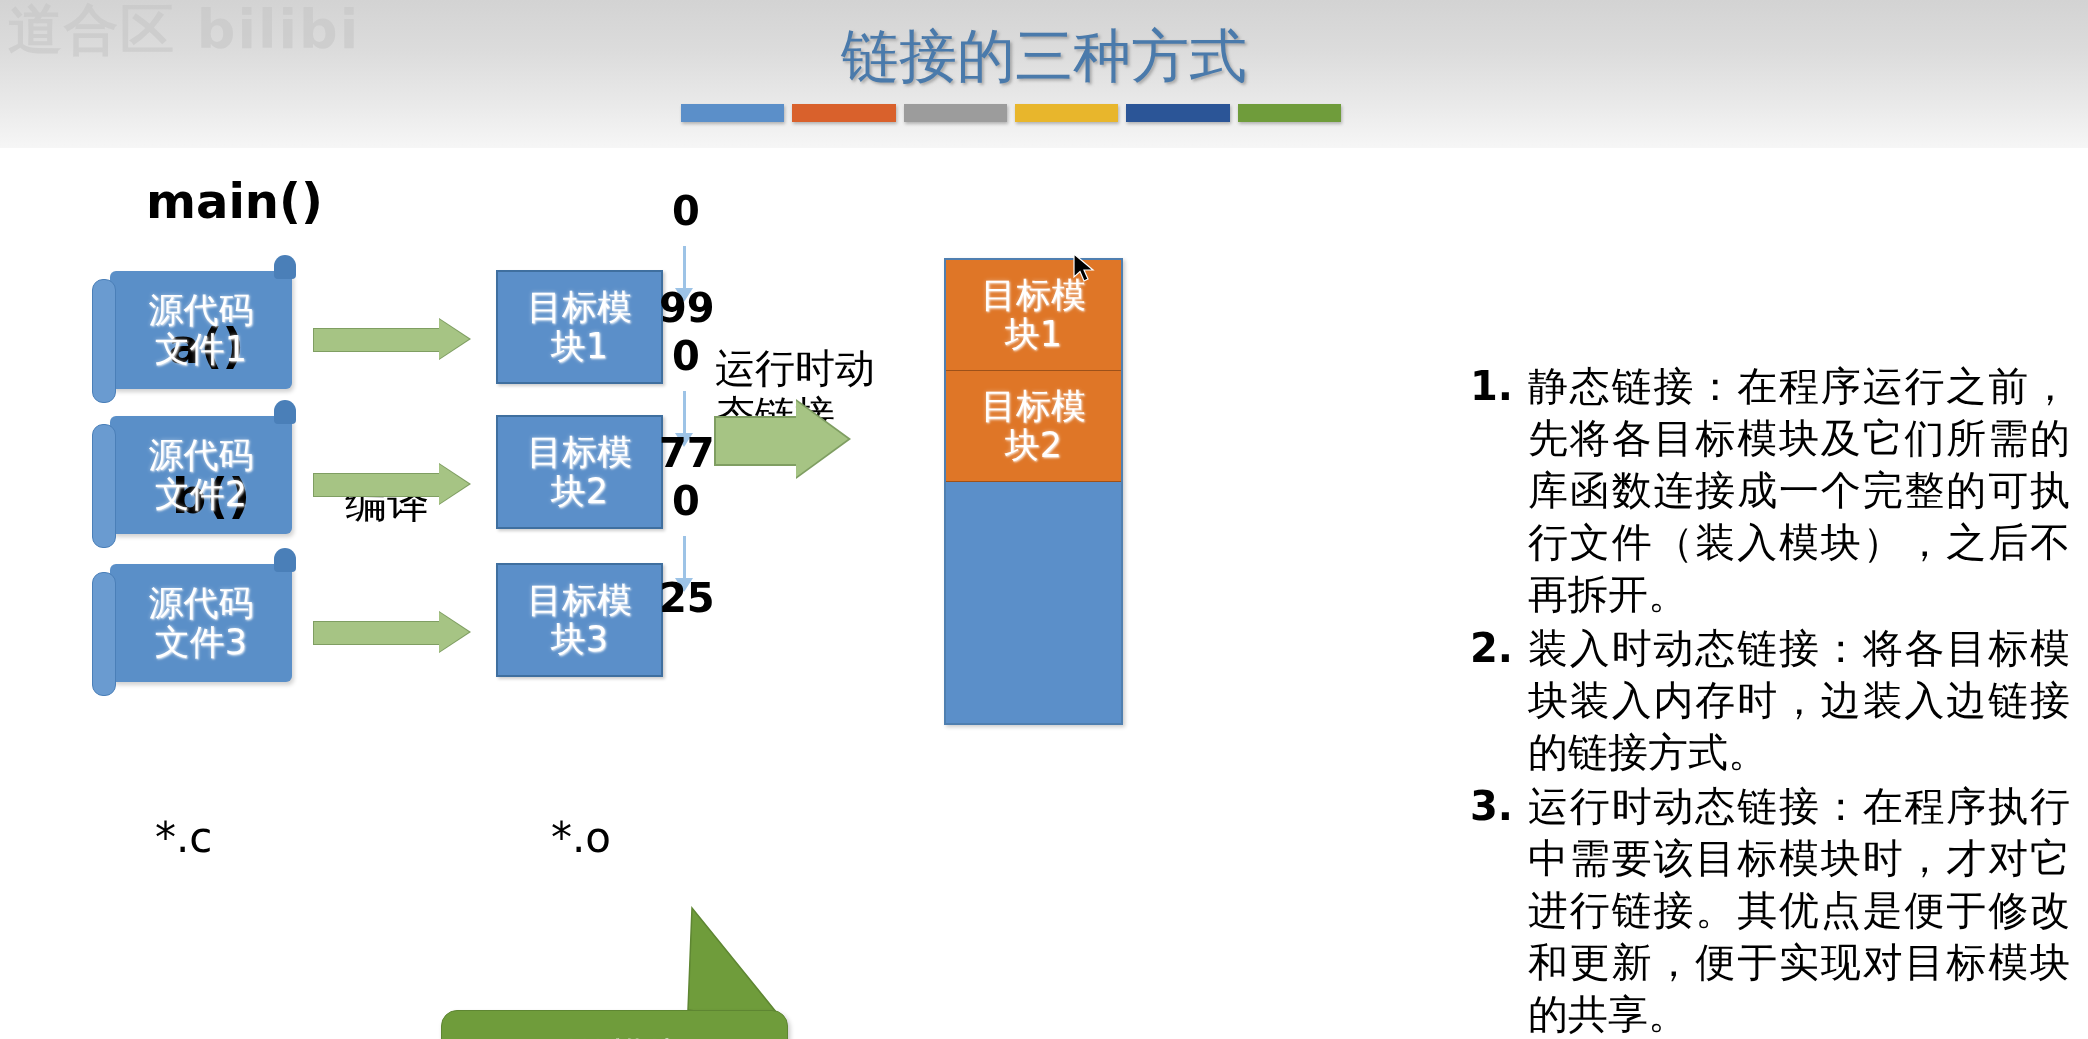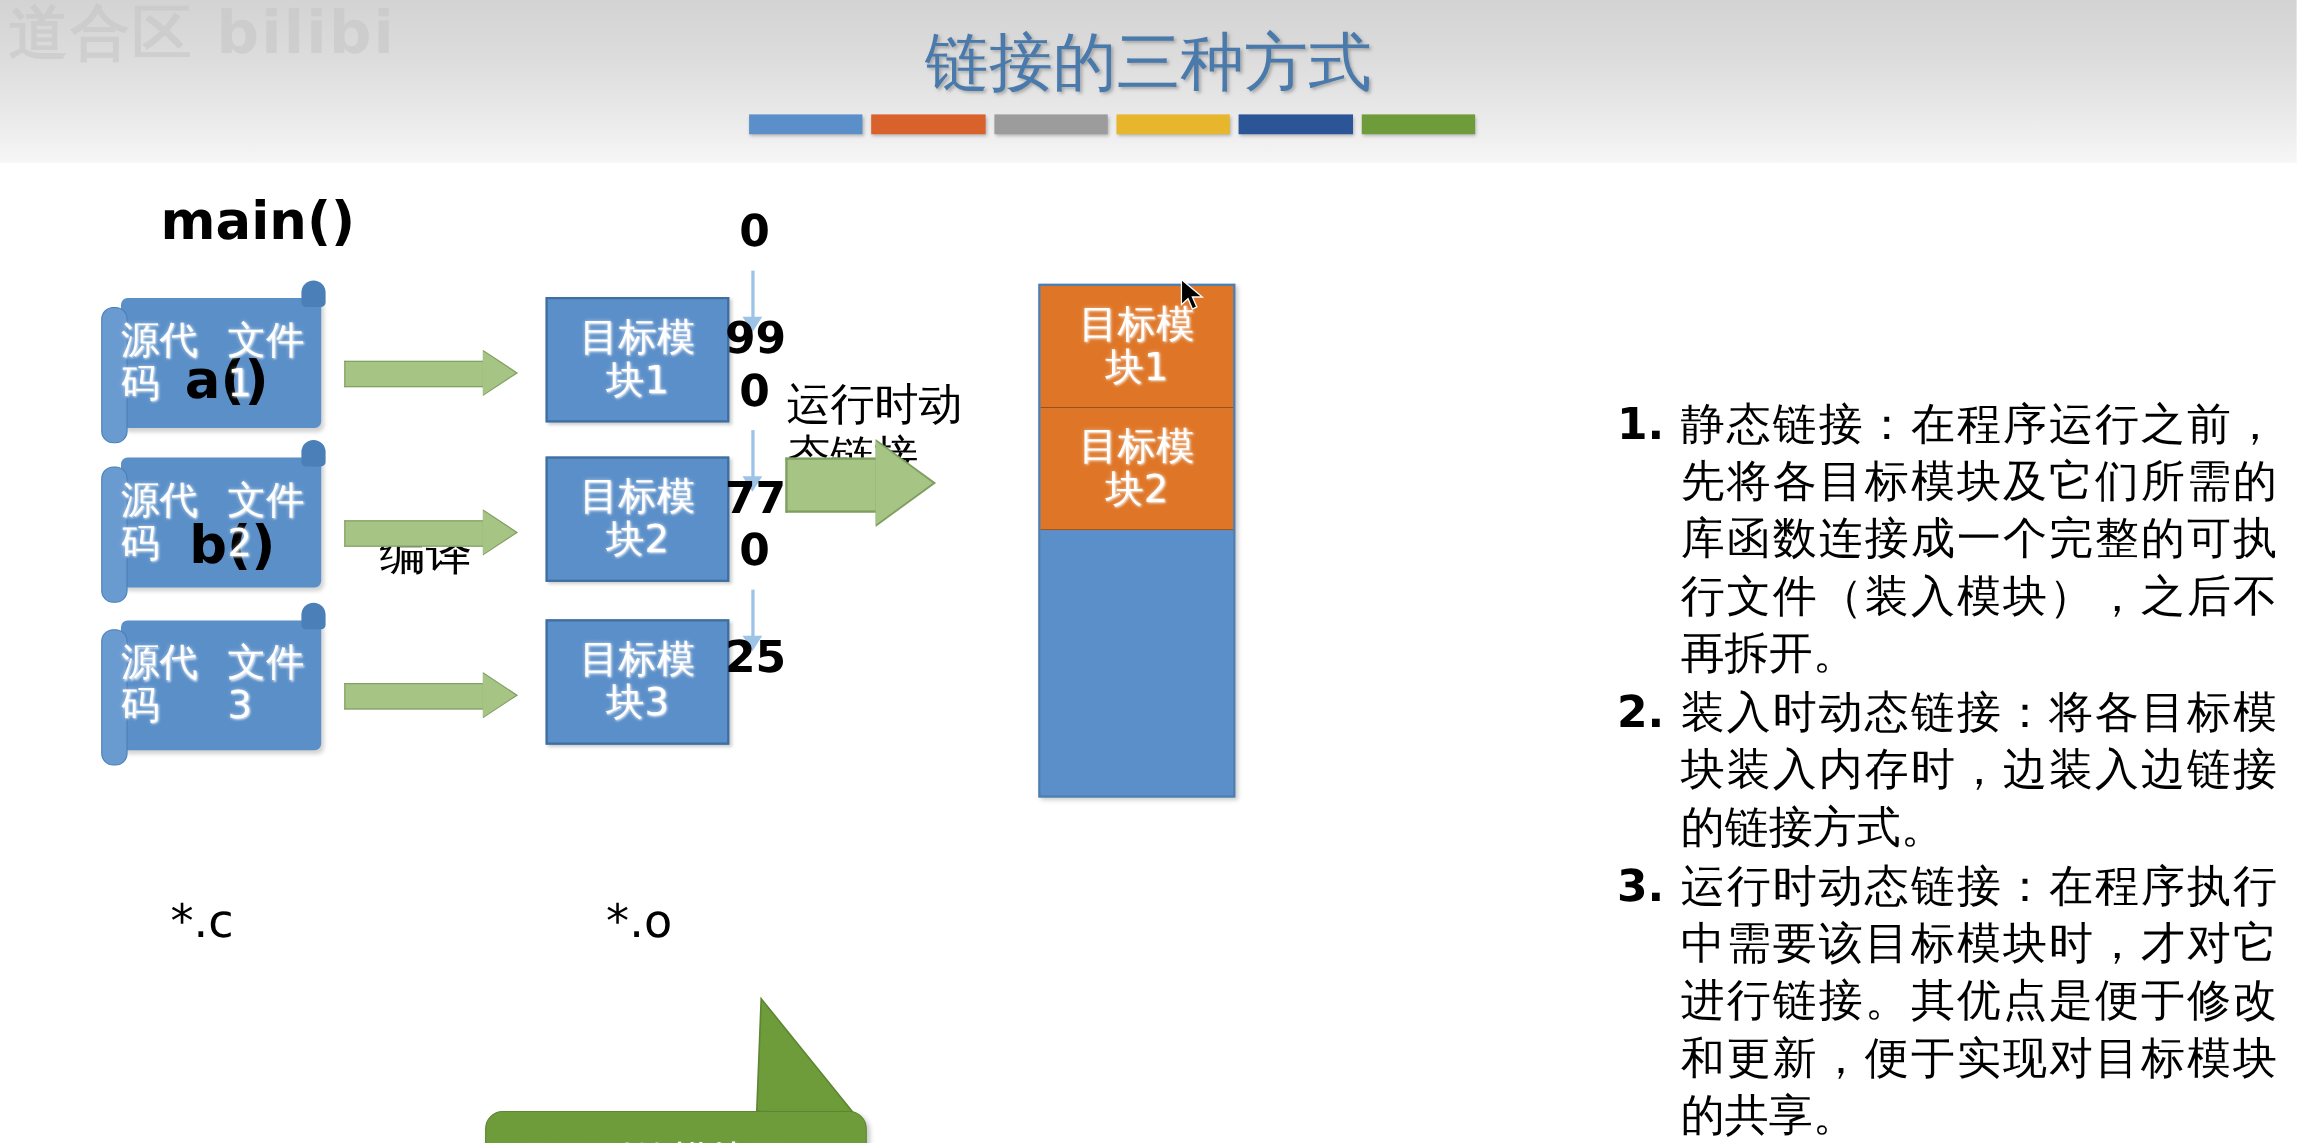--- a/index.html
+++ b/index.html
@@ -45,21 +45,21 @@
   .scroll .curl-left{
     position:absolute;left:-18px;top:8px;width:22px;height:122px;
     background:#6a9bd0;border:1.5px solid #4a7fb8;border-radius:11px;
   }
   .scroll .curl-right{
     position:absolute;right:-4px;top:-16px;width:22px;height:24px;
     background:#4a7fb8;border-radius:11px 11px 4px 4px;
   }
   .scroll .label{
     position:absolute;left:0;top:0;width:182px;height:118px;
-    display:flex;align-items:center;justify-content:center;
+    display:flex;flex-direction:column;align-items:center;justify-content:center;
     color:#fff;font-size:35px;line-height:1.12;font-weight:500;
     font-family:"DejaVu Sans",sans-serif;
     text-shadow:1px 1px 2px rgba(255,255,255,.75),0 0 4px rgba(255,255,255,.5);
     z-index:2;
   }
   .fn-label{
     position:absolute;font-size:48px;color:#000;font-weight:bold;
     font-family:"DejaVu Sans",sans-serif;
   }
 

